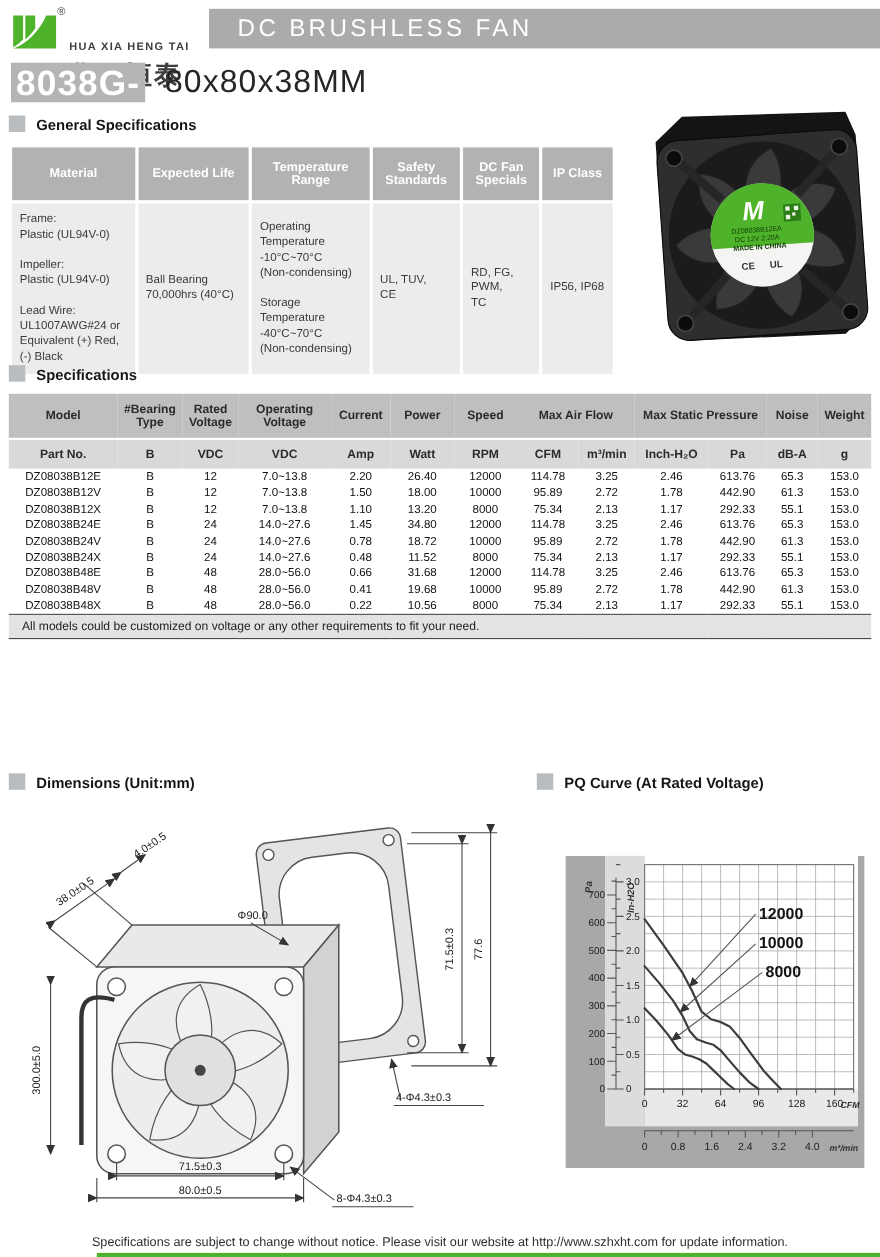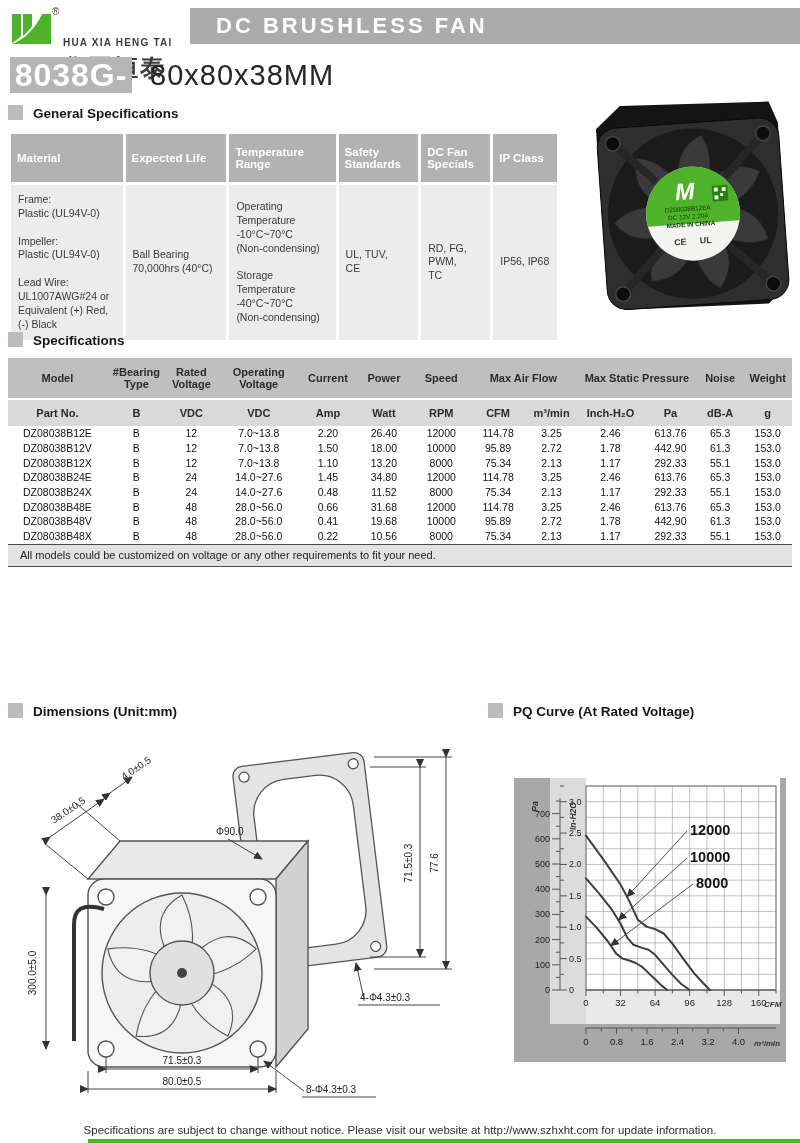--- a/index.html
+++ b/index.html
@@ -6,32 +6,32 @@
   .page{position:relative;width:800px;height:1143px;background:#fff;overflow:hidden;
         font-family:"Liberation Sans", sans-serif;color:#222;}
 
   
   .logo{position:absolute;left:10px;top:6px;width:180px;height:52px;}
   .logo-mark{position:absolute;left:0;top:4px;width:44px;height:40px;}
   .logo-cn{position:absolute;left:52px;top:2px;font-size:24px;font-weight:700;color:#3d3d3d;letter-spacing:2px;margin-top:44px;}
   .logo-en{position:absolute;left:53px;top:31px;font-size:10px;font-weight:700;color:#3d3d3d;letter-spacing:1.2px;}
   .logo-reg{position:absolute;left:42px;top:0;font-size:10px;color:#3d3d3d;}
   .banner{position:absolute;left:190px;top:8px;width:610px;height:36px;background:#ababab;
-          color:#fff;font-size:22px;font-weight:700;letter-spacing:3px;line-height:36px;padding-left:26px;box-sizing:border-box;}
+          color:#fff;font-size:22px;font-weight:400;letter-spacing:3px;line-height:36px;padding-left:26px;box-sizing:border-box;}
   .model-badge{position:absolute;left:10px;top:57px;width:122px;height:36px;background:#b5b5b5;
           color:#fff;font-size:32px;font-weight:600;text-align:center;line-height:36px;letter-spacing:1px;}
   .model-size{position:absolute;left:150px;top:57px;font-size:29px;color:#262626;letter-spacing:1px;line-height:36px;}
 
   
   .sec{position:absolute;height:16px;font-size:13.5px;font-weight:700;color:#161616;}
   .sec .bullet{display:inline-block;width:15px;height:15px;background:#b9bdc0;margin-right:10px;vertical-align:-2px;}
 
   
   .gtable{position:absolute;left:8px;top:131px;width:552px;border-collapse:separate;border-spacing:3px;}
-  .gtable th{background:#b2b2b2;color:#fff;font-size:11.5px;font-weight:700;height:44px;padding:2px 6px;text-align:left;vertical-align:middle;}
+  .gtable th{background:#b2b2b2;color:#fff;font-size:11.5px;font-weight:700;height:44px;padding:2px 6px;text-align:center;vertical-align:middle;}
   .gtable td{background:#ececec;color:#3a3a3a;font-size:10.5px;line-height:1.32;padding:8px 7px;vertical-align:middle;white-space:pre-line;height:148px;box-sizing:border-box;}
 
   
   .fan-photo{position:absolute;left:572px;top:86px;}
 
   
   .stable{position:absolute;left:8px;top:358px;width:784px;border-collapse:collapse;}
   .stable th{font-size:11px;font-weight:600;color:#2b2b2b;vertical-align:middle;padding:2px 6px;}
   .stable thead tr.h1 th{background:#bfbfbf;height:36px;border-bottom:2px solid #fff;}
   .stable thead tr.h2 th{background:#d9d9d9;height:22px;}
@@ -269,20 +269,35 @@
           <td>24</td>
           <td>14.0~27.6</td>
           <td>1.45</td>
           <td>34.80</td>
           <td>12000</td>
           <td>114.78</td>
           <td>3.25</td>
           <td>2.46</td>
           <td>613.76</td>
           <td>65.3</td>
+          <td>153.0</td>
+        </tr>
+        <tr>
+          <td>DZ08038B24V</td>
+          <td>B</td>
+          <td>24</td>
+          <td>14.0~27.6</td>
+          <td>0.78</td>
+          <td>18.72</td>
+          <td>10000</td>
+          <td>95.89</td>
+          <td>2.72</td>
+          <td>1.78</td>
+          <td>442.90</td>
+          <td>61.3</td>
           <td>153.0</td>
         </tr>
         <tr>
           <td>DZ08038B24X</td>
           <td>B</td>
           <td>24</td>
           <td>14.0~27.6</td>
           <td>0.48</td>
           <td>11.52</td>
           <td>8000</td>

